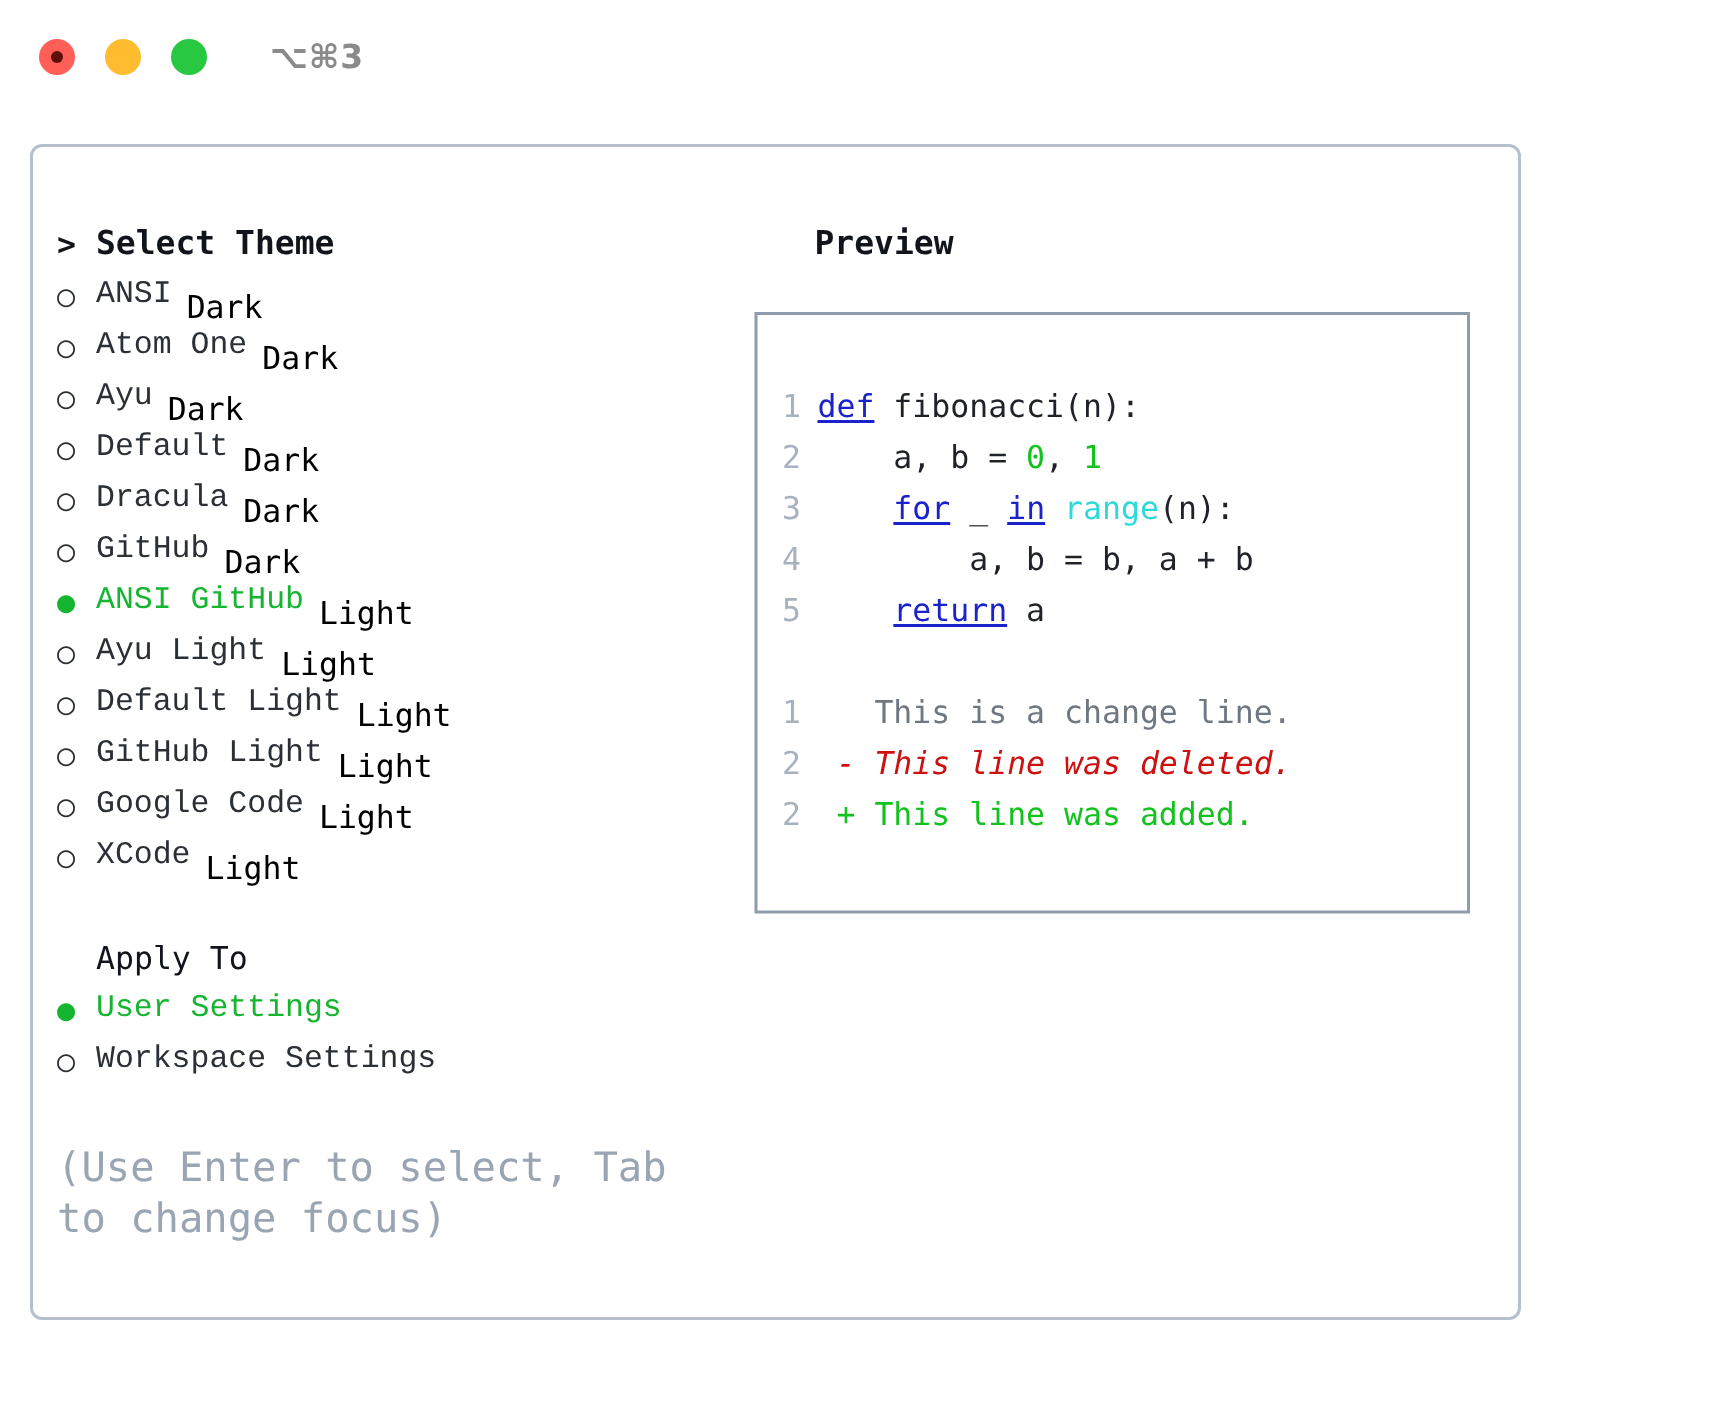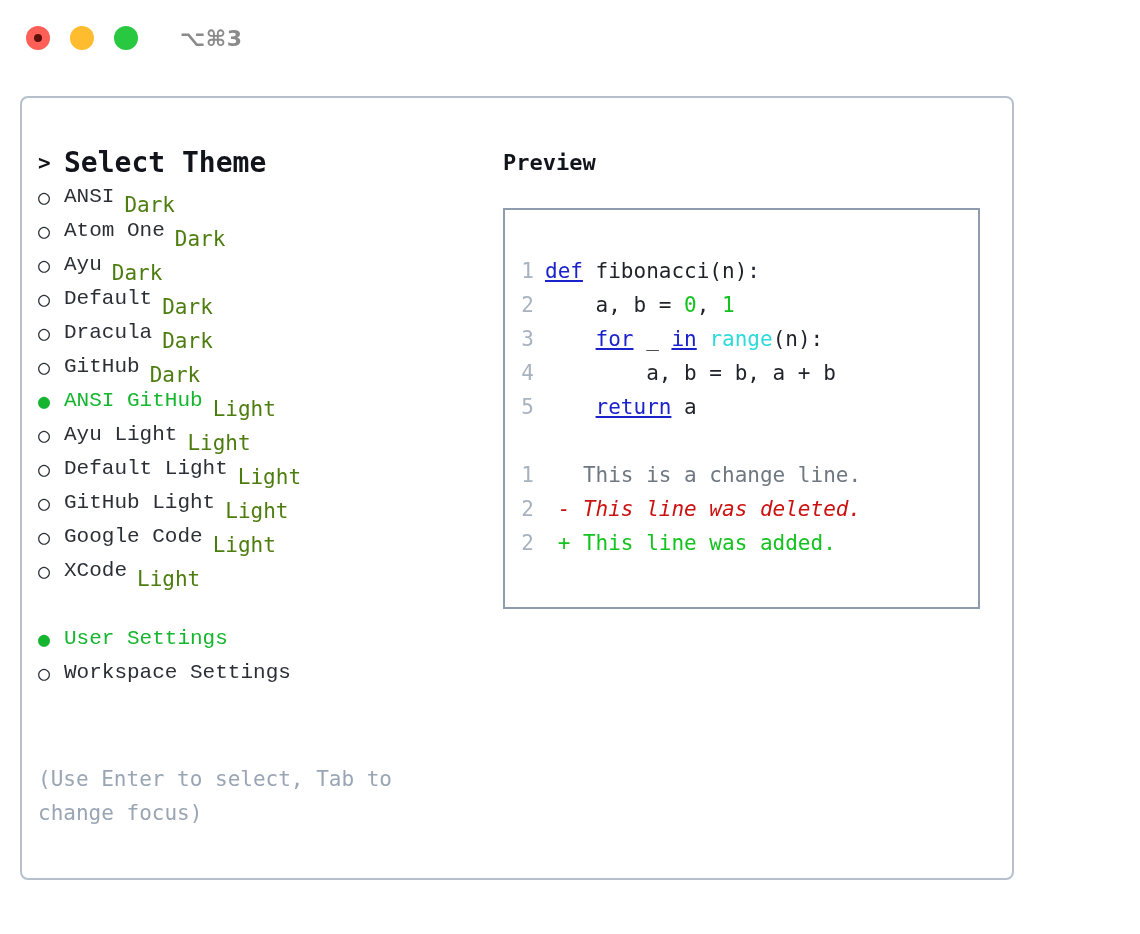--- a/index.html
+++ b/index.html
@@ -112,64 +112,65 @@
   .bullet.caret {
     color: #11151b;
     font-weight: 700;
     font-size: 21px;
   }
   .bullet.blank { color: transparent; }
 
   .heading-text {
     font-weight: 700;
     color: #11151b;
-    font-size: 28px;
+    font-size: 22px;
   }
   .label-text {
     color: #2b2f36;
     font-family: Liberation Mono, monospace;
   }
   .label-text.selected {
     color: #15b52f;
   }
   .tag-text {
-    color: #4d7c0f;
+    color: #000000;
     margin-left: 10px;
     margin-top: 16px;
   }
   .section-label {
     color: #11151b;
     font-weight: 400;
   }
 
   .spacer-row { height: 34px; }
 
   .hint {
     position: absolute;
     left: 16px;
     top: 664px;
     width: 420px;
-    font-size: 21px;
+    font-size: 27px;
     line-height: 34px;
     color: #9aa5b4;
   }
 
   
   .right-col {
     position: absolute;
     left: 481px;
     top: 48px;
     width: 480px;
   }
   .preview-title {
     font-size: 22px;
     font-weight: 700;
     color: #11151b;
     line-height: 34px;
     margin-bottom: 28px;
+    margin-left: 40px;
   }
   .preview-box {
     width: 477px;
     height: 401px;
     border: 2px solid #8f9cad;
     box-sizing: border-box;
     padding: 44px 0 0 0;
   }
   .code-line {
     display: flex;
@@ -283,20 +284,24 @@
             </div>
             <div class="row">
               <span class="bullet">○</span>
               <span class="label-text">XCode</span>
               <span class="tag-text">Light</span>
             </div>
           </div>
 
         <div class="spacer-row"></div>
 
+        <div class="row">
+          <span class="bullet blank">○</span>
+          <span class="section-label">Apply To</span>
+        </div>
 
         <div id="apply-list">
             <div class="row">
               <span class="bullet filled">●</span>
               <span class="label-text selected">User Settings</span>
             </div>
             <div class="row">
               <span class="bullet">○</span>
               <span class="label-text">Workspace Settings</span>
             </div>

